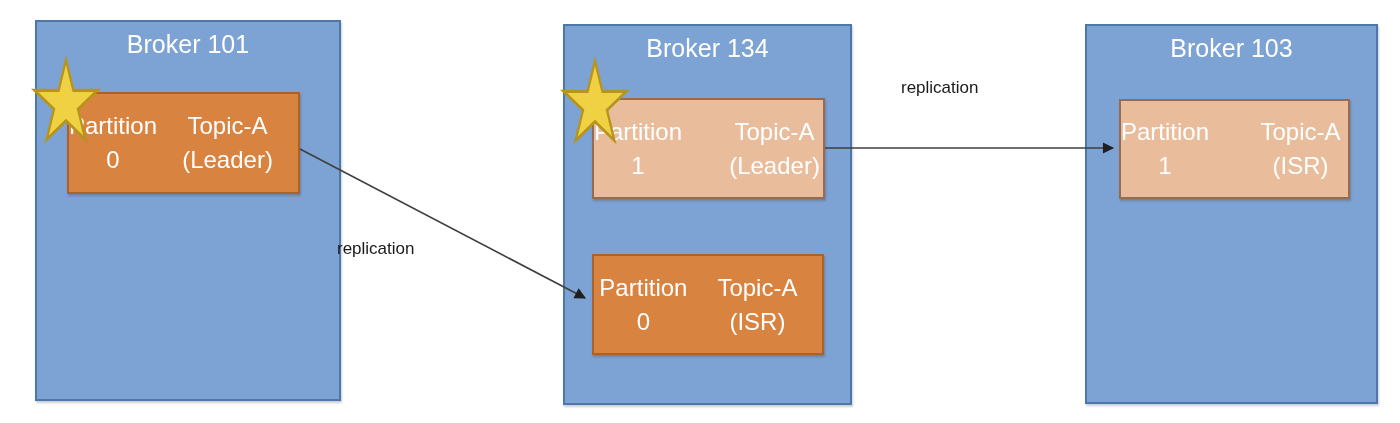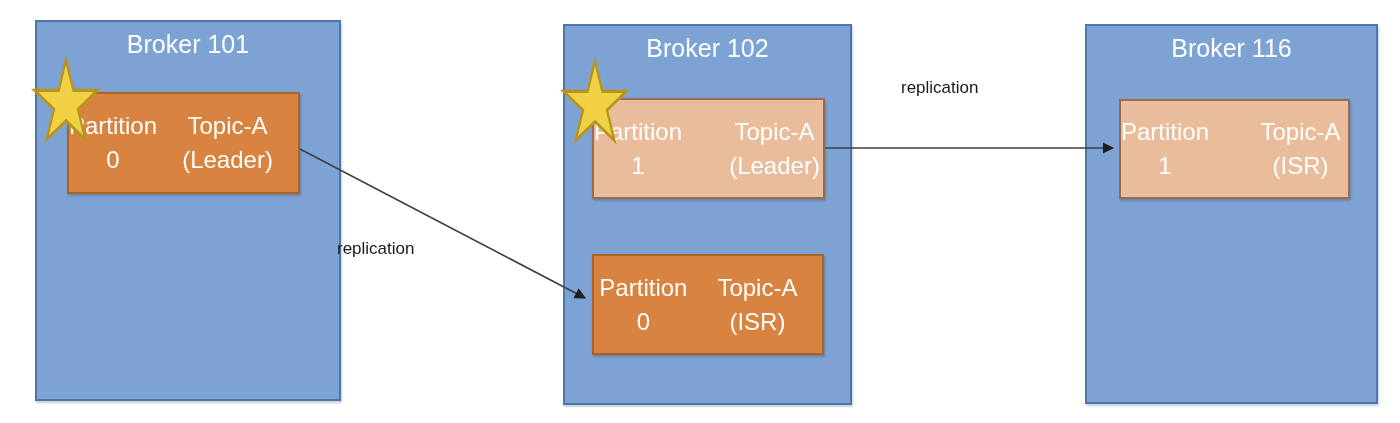--- a/index.html
+++ b/index.html
@@ -120,33 +120,33 @@
 
   <div class="broker broker1">
     <div class="broker-title">Broker 101</div>
     <div class="partition orange p-b1-0">
       <div>Partition 0</div>
       <div>Topic-A (Leader)</div>
     </div>
   </div>
 
   <div class="broker broker2">
-    <div class="broker-title">Broker 102</div>
+    <div class="broker-title">Broker 134</div>
     <div class="partition tan p-b2-0">
       <div>Partition 1</div>
       <div>Topic-A (Leader)</div>
     </div>
     <div class="partition orange p-b2-1">
       <div>Partition 0</div>
       <div>Topic-A (ISR)</div>
     </div>
   </div>
 
   <div class="broker broker3">
-    <div class="broker-title">Broker 116</div>
+    <div class="broker-title">Broker 103</div>
     <div class="partition tan p-b3-0">
       <div>Partition 1</div>
       <div>Topic-A (ISR)</div>
     </div>
   </div>
 
   <svg class="star star1" viewBox="0 0 100 91" preserveAspectRatio="none">
     <polygon points="50,0 61.23,34.55 97.55,34.55 68.16,55.9 79.39,90.45 50,69.1 20.61,90.45 31.84,55.9 2.45,34.55 38.77,34.55"></polygon>
   </svg>
   <svg class="star star2" viewBox="0 0 100 91" preserveAspectRatio="none">

